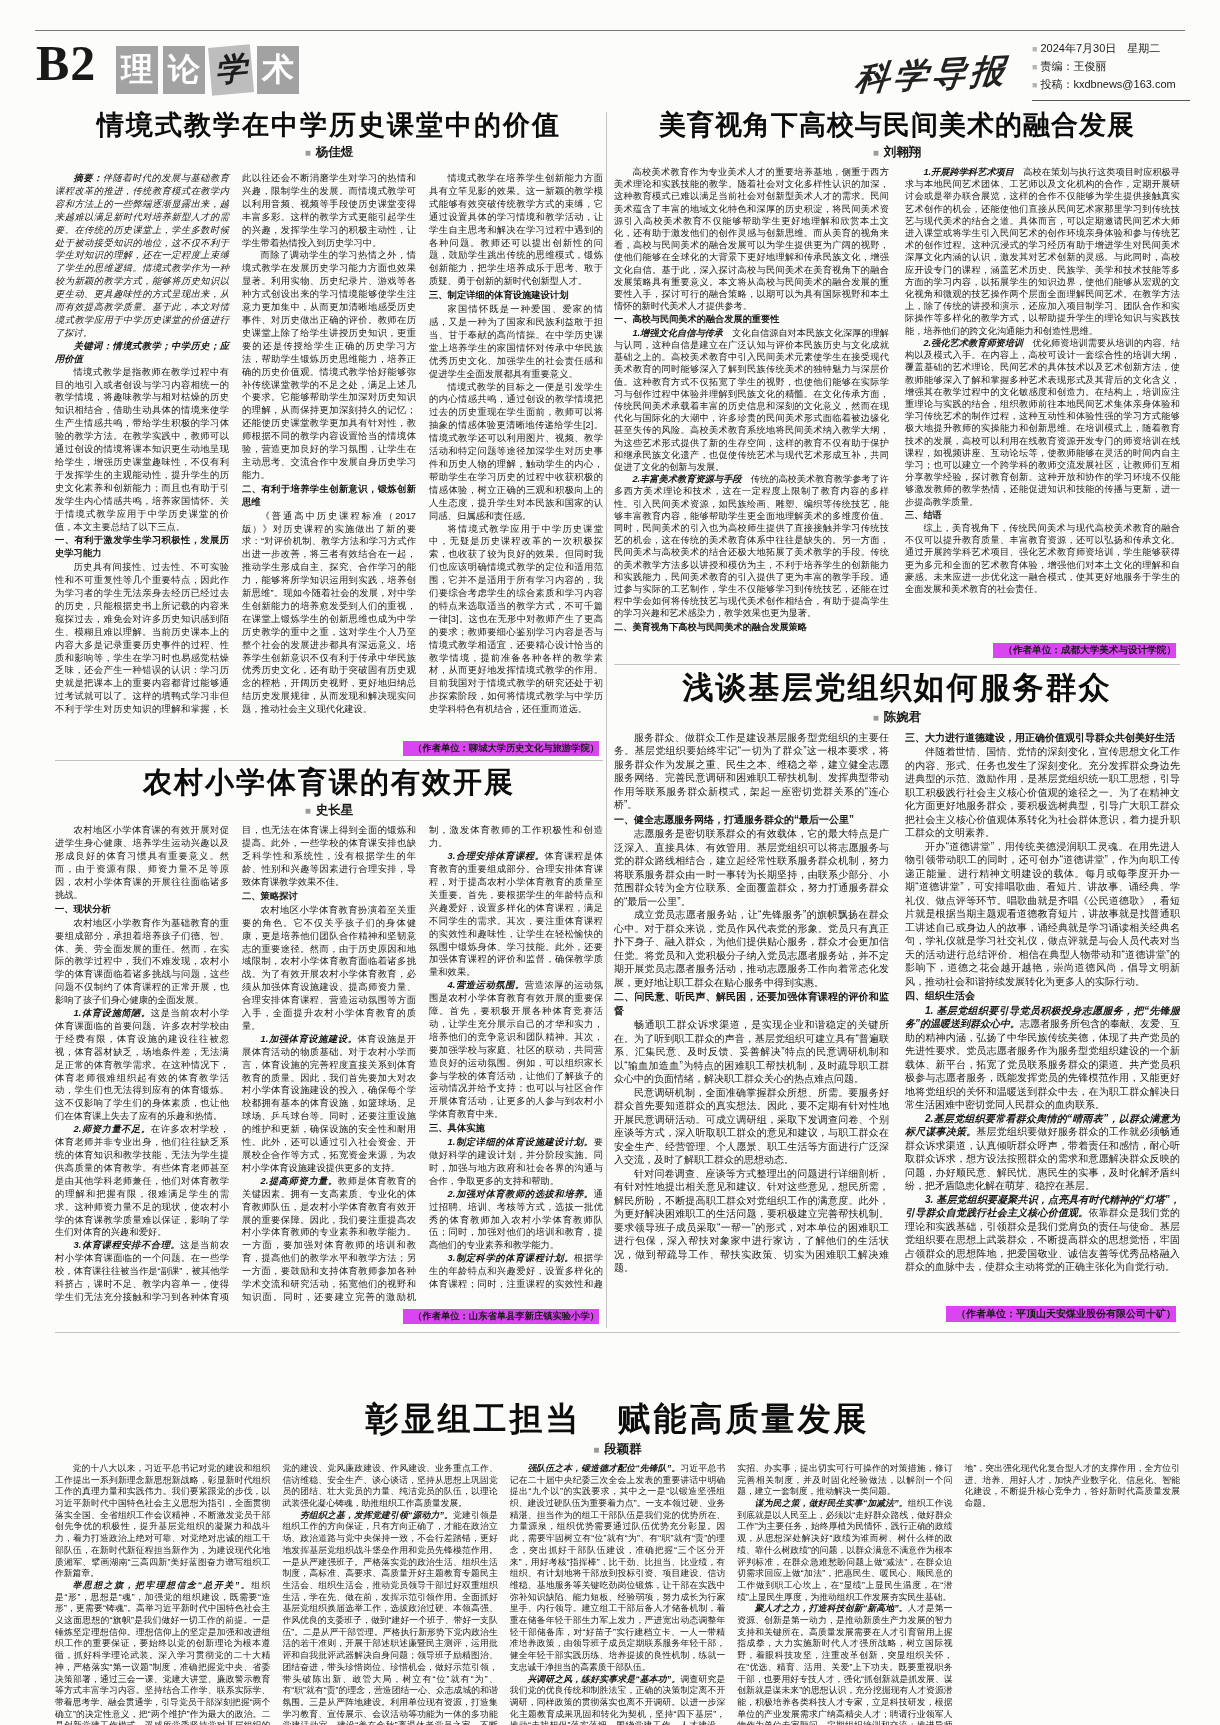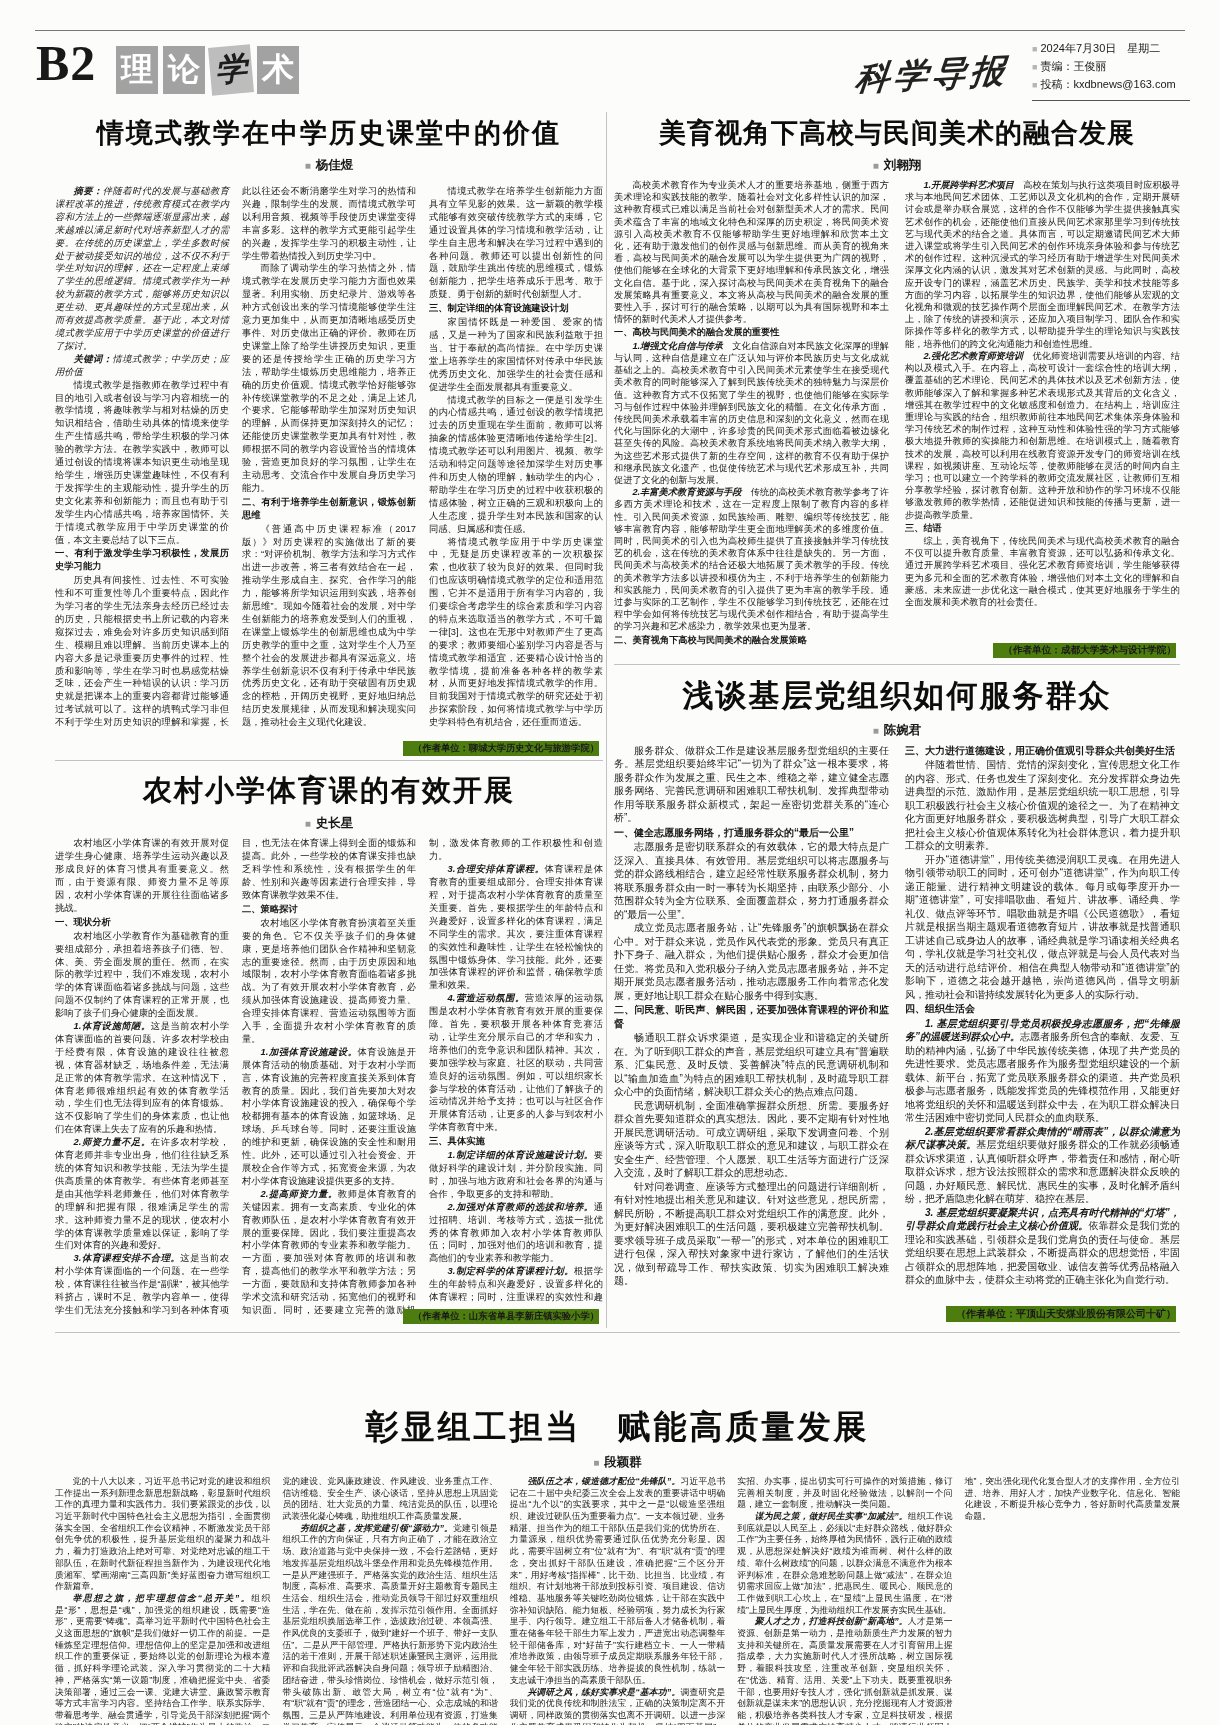--- a/index.html
+++ b/index.html
@@ -18,31 +18,31 @@
   .tile.xue{background:#bdbdbd;color:#1c1c1c;font-style:italic;transform:rotate(-5deg);}
   .masthead{position:absolute;left:856px;top:52px;font-family:"Liberation Serif",serif;
             font-weight:bold;font-style:italic;font-size:34px;letter-spacing:4px;
             transform:skewX(-9deg) rotate(-3deg);color:#222;}
   .hinfo{position:absolute;left:1032px;top:40px;width:158px;font-size:11px;line-height:17px;
          border-bottom:1px solid #555;padding-bottom:6px;}
   .hinfo .sq{color:#b5b5b5;font-size:9px;margin-right:3px;}
 
   
   .article{position:absolute;overflow:hidden;}
-  .a-title{text-align:center;font-weight:bold;color:#0d0d0d;margin:8px;line-height:1.15;}
+  .a-title{text-align:center;font-weight:bold;color:#0d0d0d;margin:0;line-height:1.15;}
   .a-byline{text-align:center;font-size:12.5px;font-weight:bold;margin:3px 0 5px 0;}
   .a-byline .sq{color:#9a9a9a;font-size:10px;margin-right:5px;}
   .cols{column-fill:auto;text-align:justify;}
   .p{margin:0;}
   .p-body,.p-lead,.p-abs,.p-kw,.p-refh{text-indent:2em;}
   .p-sub{font-weight:bold;text-indent:0;margin:1px 0;}
   .p-abs,.p-kw,.p-ref{font-style:italic;}
-  .p-kw{font-weight:normal;}
+  .p-kw{font-weight:bold;}
   .p-lead b,.lead-b{font-style:italic;}
-  .affil{position:absolute;right:4px;bottom:2px;font-weight:bold;background:#4d7c0f;
+  .affil{position:absolute;right:4px;bottom:2px;font-weight:bold;background:#d946ef;
          padding:1px 0 1px 10px;}
 
   
   #a1 .a-title{font-size:27px;letter-spacing:2px;}
   #a1 .cols{column-count:3;column-gap:13px;height:556px;font-size:9.3px;line-height:12.9px;margin-top:11px;}
   #a1 .affil{font-size:9.3px;}
 
   #a2 .a-title{font-size:27px;letter-spacing:1px;}
   #a2 .cols{column-count:2;column-gap:16px;height:478px;font-size:9.2px;line-height:12.2px;}
   #a2 .affil{font-size:9.6px;}

